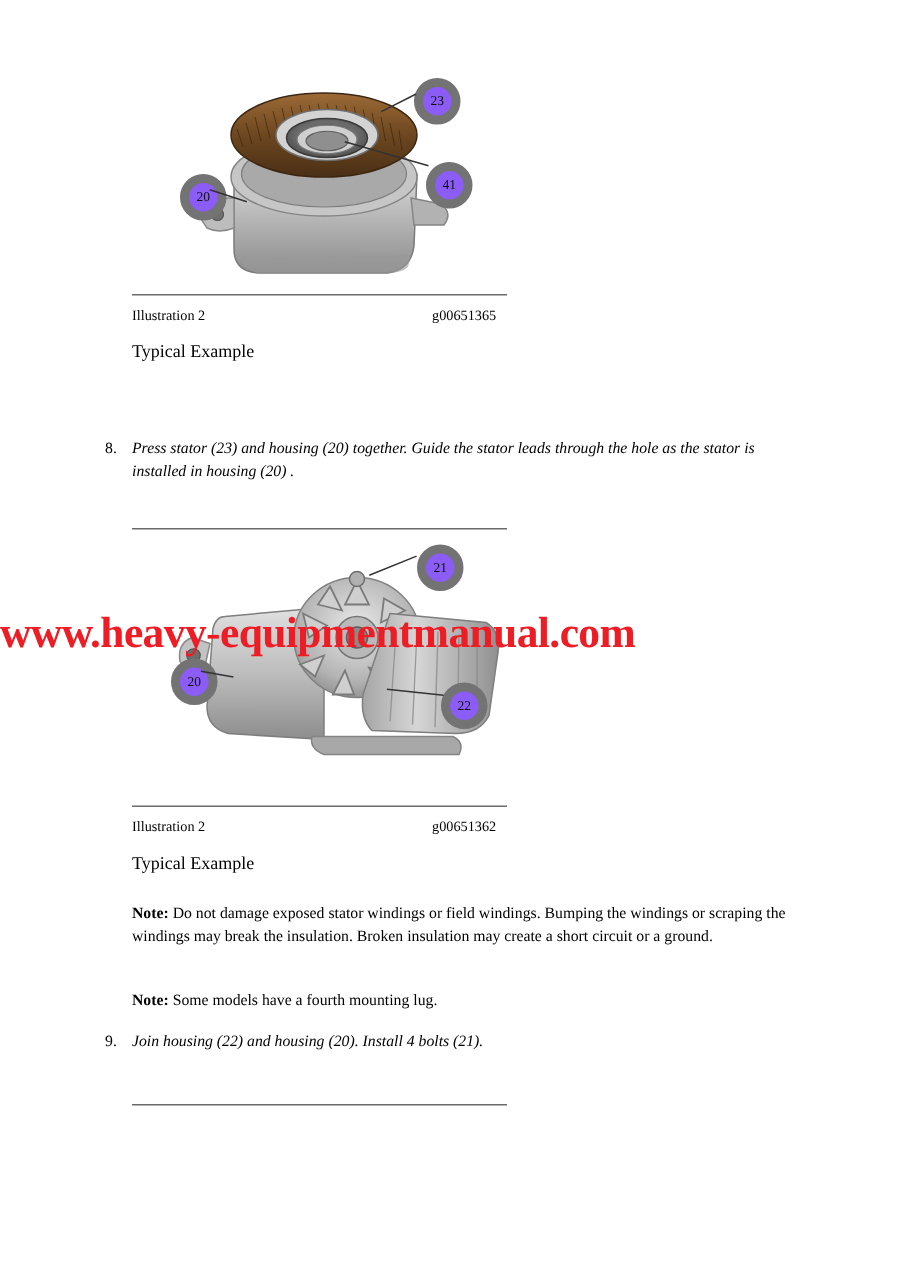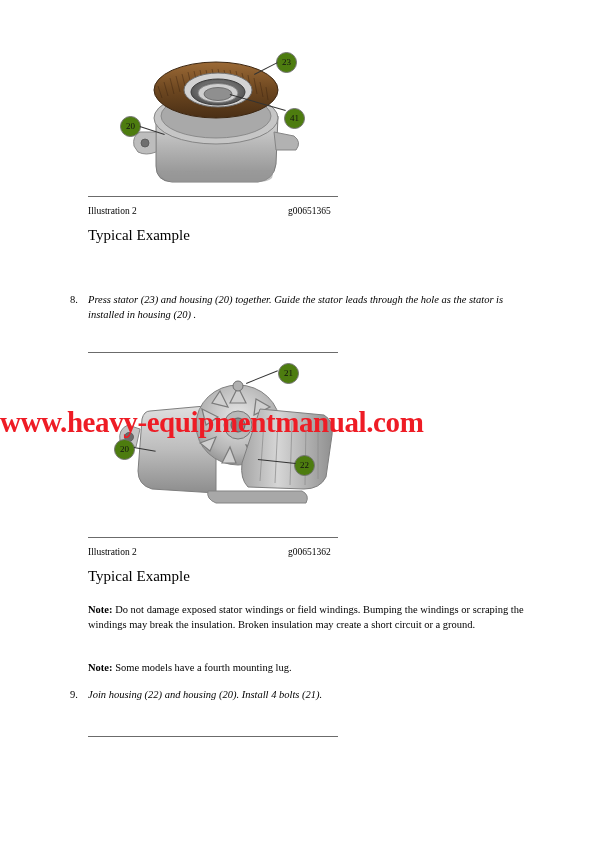--- a/index.html
+++ b/index.html
@@ -49,21 +49,21 @@
     font-family: "Liberation Serif", serif;
     padding-top: 9px;
   }
   .caption-label {
     width: 200px;
   }
   .caption-code {
     flex: 0 0 auto;
   }
   .caption-sub {
-    font-size: 15px;
+    font-size: 12px;
     padding-top: 11px;
   }
 
   
   .step {
     position: absolute;
     display: flex;
     font-size: 10.5px;
     line-height: 1.45;
   }
@@ -81,28 +81,28 @@
     font-size: 10.5px;
     line-height: 1.45;
   }
   .note b {
     font-weight: bold;
   }
   .callout {
     position: absolute;
     width: 19px;
     height: 19px;
-    border: 1px solid #737373;
+    border: 6px solid #737373;
     border-radius: 50%;
     font-size: 9px;
     font-family: "Liberation Serif", serif;
     color: #111;
     text-align: center;
     line-height: 18px;
-    background: #4d7c0f;
+    background: #8b5cf6;
   }
   .leader {
     position: absolute;
     height: 1px;
     background: #333;
     transform-origin: 0 0;
   }
 
   
   .watermark {

